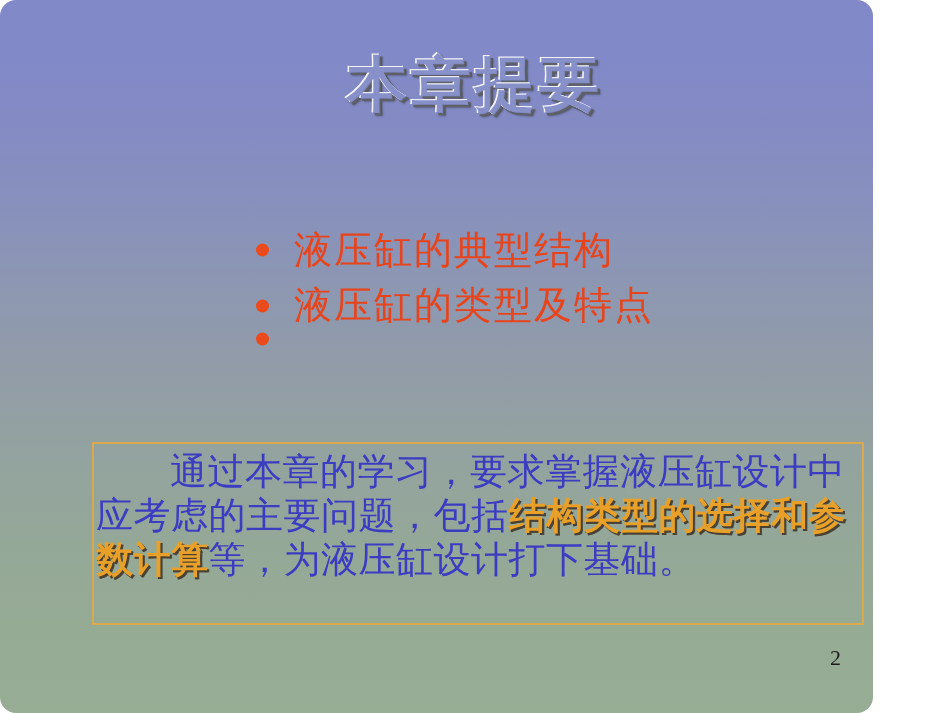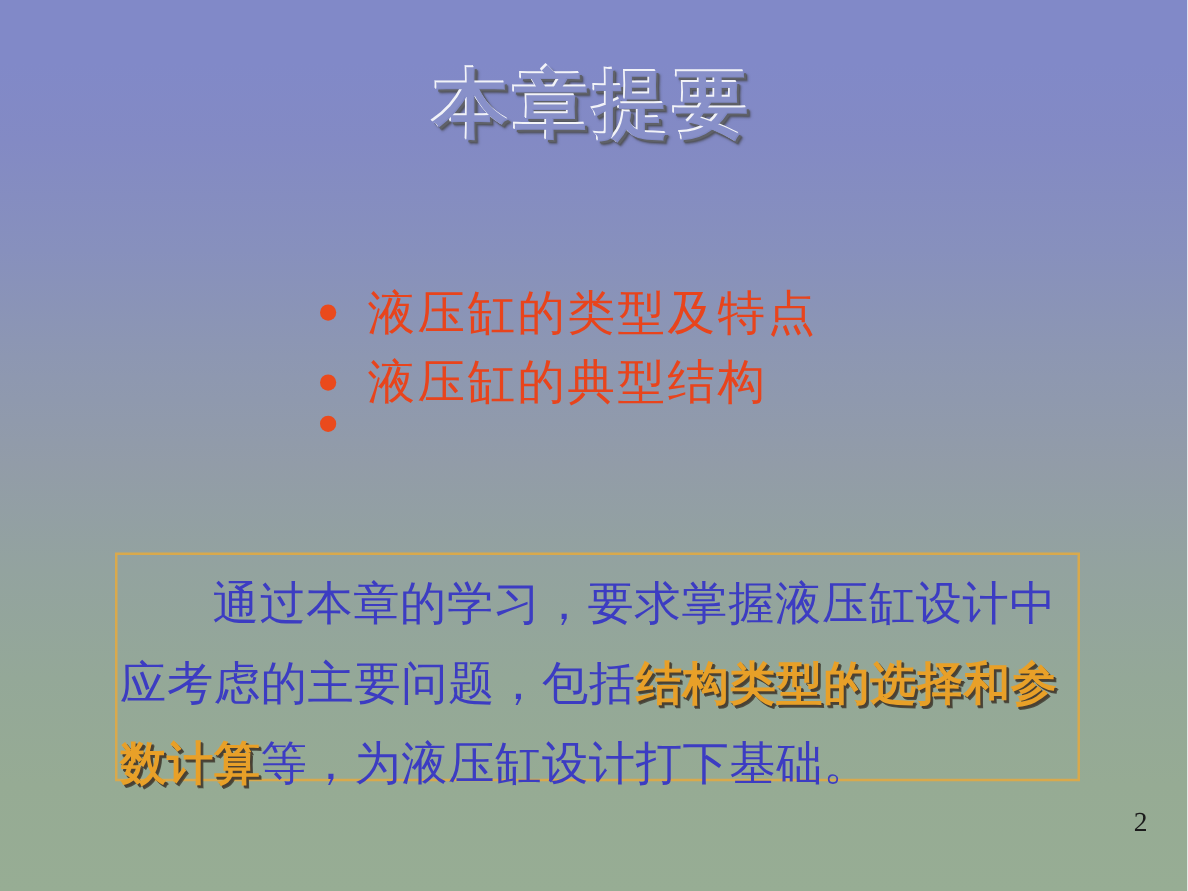--- a/index.html
+++ b/index.html
@@ -3,35 +3,36 @@
 <meta charset="utf-8">
 <style>
   html, body {
     margin: 0;
     padding: 0;
     background: #ffffff;
   }
 
   #slide {
     position: relative;
-    width: 950px;
+    width: 873px;
     height: 713px;
     overflow: hidden;
     background: linear-gradient(to bottom,
         #8189c8 0%,
         #8189c8 7%,
         #838ac4 16%,
         #8790bd 28%,
         #8d97b2 40%,
         #929ca8 52%,
         #93a39f 64%,
         #94a898 76%,
         #96ab94 88%,
         #97ad94 100%);
     font-family: "Liberation Serif", "DejaVu Serif", serif;
+    border-radius: 16px;
     -webkit-font-smoothing: antialiased;
   }
 
   
   #title-wrap {
     position: absolute;
     left: 0;
     top: 52px;
     width: 950px;
     text-align: center;
@@ -110,23 +111,23 @@
     border: 2px solid #d9a94c;
     box-sizing: border-box;
     background: transparent;
   }
 
   #summary-text {
     position: absolute;
     left: 96px;
     top: 452px;
     width: 782px;
-    font-family: Liberation Serif, serif;
+    font-family: Liberation Mono, monospace;
     font-size: 37px;
-    line-height: 64px;
+    line-height: 44px;
     color: #3c3cc2;
     letter-spacing: 0.5px;
     text-indent: 74px;
   }
 
   #summary-text .hl {
     color: #e8a028;
     font-weight: 700;
     text-shadow:
       1.5px 1.5px 0 #4a4033,
@@ -149,25 +150,25 @@
 <div id="slide">
 
   <div id="title-wrap">
     <span id="title-text">本章提要</span>
   </div>
 
 
   <ul id="bullets">
     <li>
       <span class="dot"></span>
-      <span>液压缸的类型及特点</span>
+      <span>液压缸的典型结构</span>
     </li>
     <li>
       <span class="dot"></span>
-      <span>液压缸的典型结构</span>
+      <span>液压缸的类型及特点</span>
     </li>
     <li>
       <span class="dot"></span>
     </li>
   </ul>
 
   <div id="summary-box"></div>
 
   <div id="summary-text"><span>通过本章的学习，要求掌握液压缸设计中应考虑的主要问题，包括</span><span class="hl">结构类型的选择和参数计算</span><span>等，为液压缸设计打下基础。</span></div>
 

